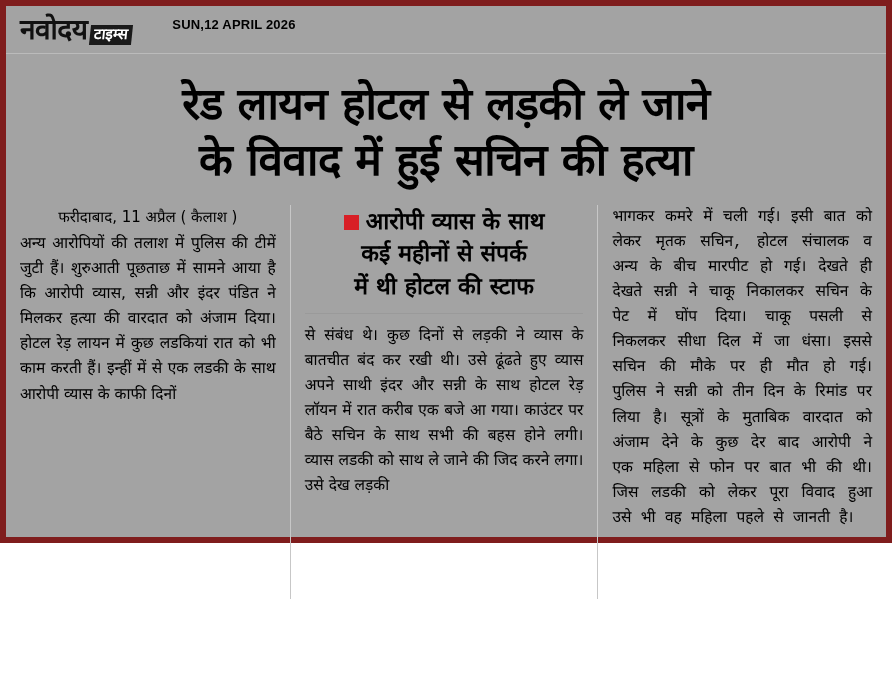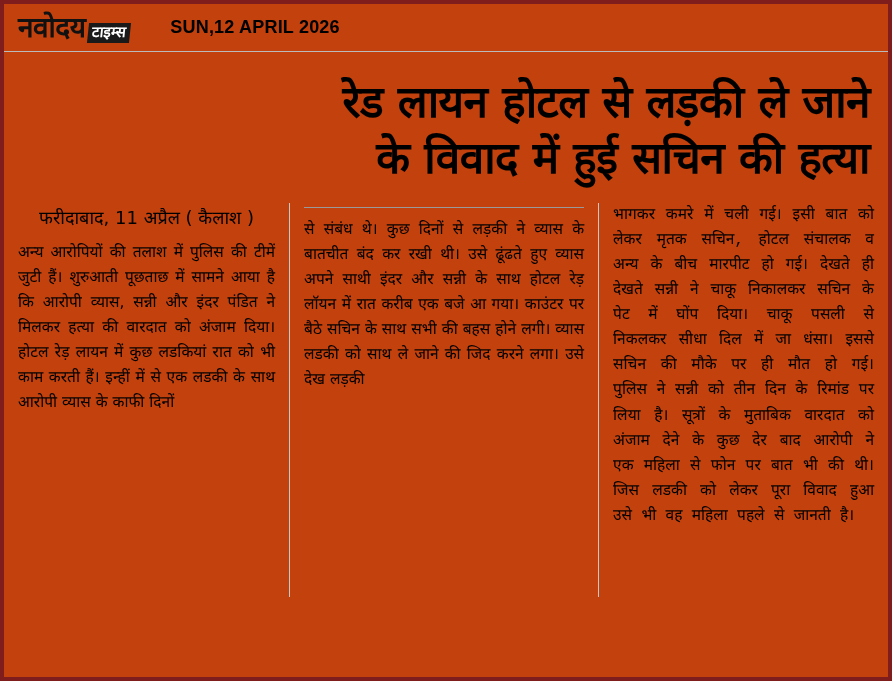--- a/index.html
+++ b/index.html
@@ -10,25 +10,25 @@
   body {
     width: 892px;
     height: 681px;
     font-family: "Liberation Sans", sans-serif;
     color: #000000;
     overflow: hidden;
     position: relative;
   }
   .page {
     width: 892px;
-    height: 681px;
+    height: 543px;
     box-sizing: border-box;
-    border: 4px solid #7f1d1d;
+    border: 6px solid #7f1d1d;
     position: relative;
-    background: #c2410c;
+    background: #a3a3a3;
   }
 
   
   .masthead {
     display: flex;
     align-items: flex-start;
     padding: 8px 0 6px 14px;
     border-bottom: 1px solid #bbbbbb;
     height: 48px;
     box-sizing: border-box;
@@ -54,30 +54,30 @@
     font-weight: bold;
     padding: 2px 4px 3px 4px;
     margin-left: 3px;
     line-height: 1;
     transform: skewX(-6deg);
   }
   .edition-block {
     margin-left: 40px;
     margin-top: 2px;
     font-family: "Liberation Sans", sans-serif;
-    font-size: 18px;
+    font-size: 13px;
     font-weight: bold;
     line-height: 1.45;
     letter-spacing: 0.2px;
     color: #000;
   }
 
   
   .headline {
-    text-align: right;
+    text-align: center;
     font-family: "DejaVu Sans", sans-serif;
     font-weight: bold;
     font-size: 44px;
     line-height: 1.28;
     letter-spacing: -0.5px;
     padding: 22px 18px 10px 18px;
     color: #000;
   }
   .headline .hl-line { display: block; }
 
@@ -96,22 +96,22 @@
     text-justify: inter-word;
     color: #000;
     position: relative;
   }
   .col-1 { width: 268px; padding-right: 14px; }
   .col-2 { width: 292px; padding: 0 14px; border-left: 1px solid #c7c7c7; border-right: 1px solid #c7c7c7; }
   .col-3 { width: 272px; padding-left: 14px; font-family: Liberation Mono, monospace; }
 
   .dateline {
     text-align: center;
-    font-size: 18px;
-    margin-bottom: 8px;
+    font-size: 15px;
+    margin-bottom: 2px;
   }
   .para { margin: 0 0 0 0; }
   .para + .para { text-indent: 22px; margin-top: 16px; }
 
   
   .subhead {
     font-family: "DejaVu Sans", sans-serif;
     font-weight: bold;
     font-size: 23px;
     line-height: 1.42;
@@ -156,20 +156,25 @@
   </div>
 
   <div class="columns">
 
     <div class="col col-1">
       <div class="dateline">फरीदाबाद, 11 अप्रैल ( कैलाश )</div>
       <p class="para">अन्य आरोपियों की तलाश में पुलिस की टीमें जुटी हैं। शुरुआती पूछताछ में सामने आया है कि आरोपी व्यास, सन्नी और इंदर पंडित ने मिलकर हत्या की वारदात को अंजाम दिया। होटल रेड़ लायन में कुछ लडकियां रात को भी काम करती हैं। इन्हीं में से एक लडकी के साथ आरोपी व्यास के काफी दिनों</p>
     </div>
 
     <div class="col col-2">
+      <div class="subhead">
+        <span class="sq"></span><span>आरोपी व्यास के साथ</span>
+        <span class="sh-line">कई महीनों से संपर्क</span>
+        <span class="sh-line">में थी होटल की स्टाफ</span>
+      </div>
       <div class="subhead-rule"></div>
       <p class="para">से संबंध थे। कुछ दिनों से लड़की ने व्यास के बातचीत बंद कर रखी थी। उसे ढूंढते हुए व्यास अपने साथी इंदर और सन्नी के साथ होटल रेड़ लॉयन में रात करीब एक बजे आ गया। काउंटर पर बैठे सचिन के साथ सभी की बहस होने लगी। व्यास लडकी को साथ ले जाने की जिद करने लगा। उसे देख लड़की</p>
     </div>
 
     <div class="col col-3">
       <p class="para">भागकर कमरे में चली गई। इसी बात को लेकर मृतक सचिन, होटल संचालक व अन्य के बीच मारपीट हो गई। देखते ही देखते सन्नी ने चाकू निकालकर सचिन के पेट में घोंप दिया। चाकू पसली से निकलकर सीधा दिल में जा धंसा। इससे सचिन की मौके पर ही मौत हो गई। पुलिस ने सन्नी को तीन दिन के रिमांड पर लिया है। सूत्रों के मुताबिक वारदात को अंजाम देने के कुछ देर बाद आरोपी ने एक महिला से फोन पर बात भी की थी। जिस लडकी को लेकर पूरा विवाद हुआ उसे भी वह महिला पहले से जानती है।</p>
     </div>
 
   </div>
 </div>

